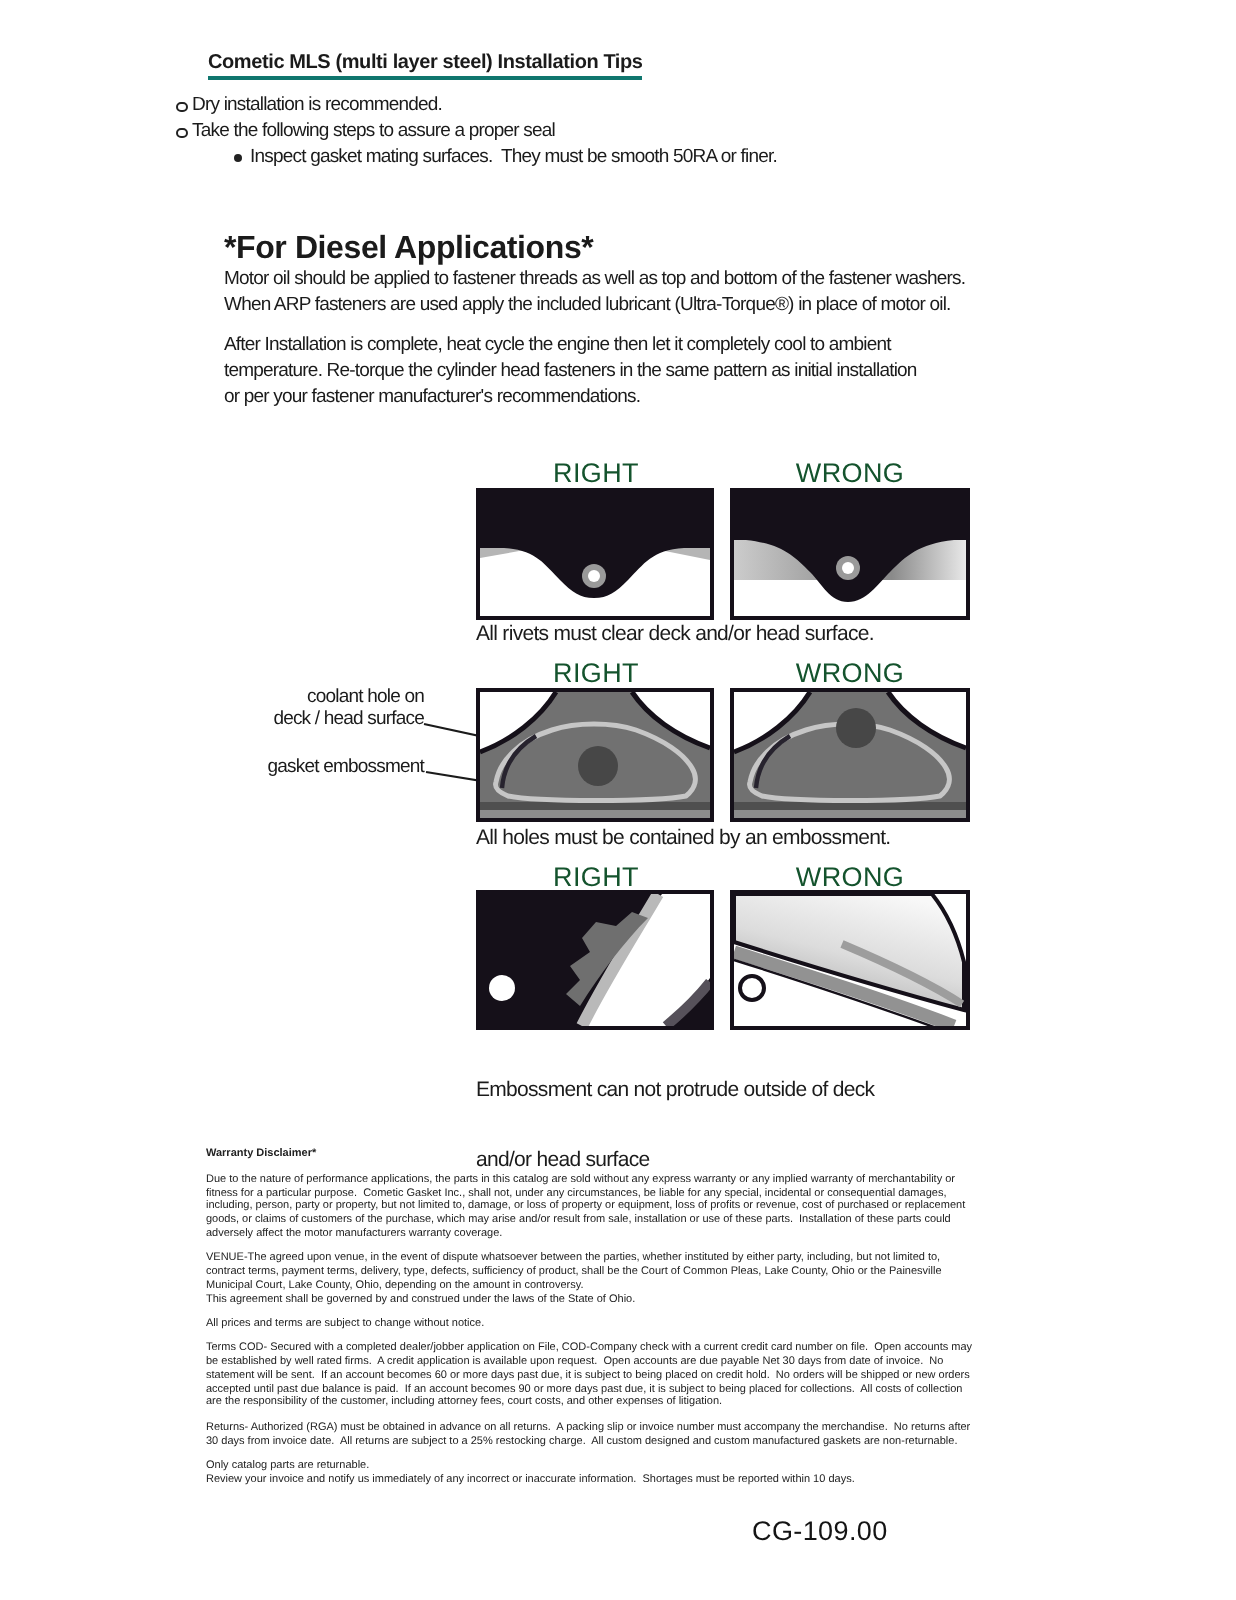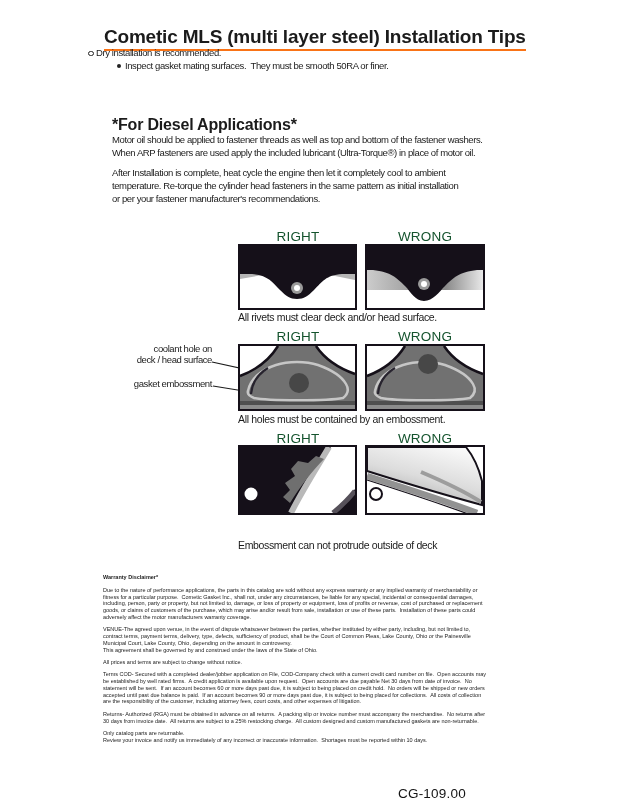--- a/index.html
+++ b/index.html
@@ -5,22 +5,22 @@
   html,body { margin:0; padding:0; background:#ffffff; }
   .page {
     position:relative; width:618px; height:800px; background:#ffffff;
     font-family:"Liberation Sans","DejaVu Sans",sans-serif; color:#1b1b1b;
     overflow:hidden;
   }
   .abs { position:absolute; }
   .line { white-space:pre; }
 
   .doc-title {
-    left:104px; top:26px; font-size:19px; font-weight:bold; letter-spacing:-0.2px;
-    border-bottom:2px solid #f97316; padding-bottom:1px; display:inline-block;
+    left:104px; top:26px; font-size:10px; font-weight:bold; letter-spacing:-0.2px;
+    border-bottom:2px solid #0f766e; padding-bottom:1px; display:inline-block;
   }
 
   .tips { left:88px; top:46px; font-size:9.5px; letter-spacing:-0.4px; line-height:13px; }
   .b1 { position:relative; padding-left:8px; white-space:pre; }
   .b1::before { content:""; position:absolute; left:0; top:4.5px; width:3.5px; height:3.5px;
     border:1px solid #222; border-radius:50%; }
   .b2 { position:relative; margin-left:29px; padding-left:8px; white-space:pre; }
   .b2::before { content:""; position:absolute; left:0; top:5px; width:4px; height:4px;
     background:#222; border-radius:50%; }
 
@@ -32,33 +32,34 @@
 
   .dg-label { width:120px; text-align:center; font-size:13.5px; letter-spacing:0.2px; color:#14532d; }
   .cap { font-size:10.5px; letter-spacing:-0.35px; line-height:11.5px; white-space:pre; }
 
   .side-label { width:100px; text-align:right; font-size:9.5px; letter-spacing:-0.4px; line-height:10.5px; }
 
   .fineprint { left:103px; top:574px; width:430px; font-size:5.5px; line-height:6.8px; letter-spacing:0; color:#222; }
   .fp-heading { font-weight:bold; margin-bottom:6px; }
   .fp-para { white-space:pre; margin-bottom:5.5px; }
 
-  .doc-code { left:398px; top:758px; font-size:13.5px; letter-spacing:0.2px; color:#141414;margin-top:28px; }
+  .doc-code { left:376px; top:758px; font-size:13.5px; letter-spacing:0.2px; color:#141414; }
 
   svg { display:block; }
 </style>
 </head>
 <body>
 
 <div class="page">
 
   <div class="abs doc-title">Cometic MLS (multi layer steel) Installation Tips</div>
 
   <div class="abs tips">
     <div class="b1">Dry installation is recommended.</div>
+    <div class="b1">Take the following steps to assure a proper seal</div>
     <div class="b2">Inspect gasket mating surfaces.  They must be smooth 50RA or finer.</div>
   </div>
 
   <div class="abs diesel-heading">*For Diesel Applications*</div>
   <div class="abs para para-1">
     <div class="line">Motor oil should be applied to fastener threads as well as top and bottom of the fastener washers.</div>
     <div class="line">When ARP fasteners are used apply the included lubricant (Ultra-Torque®) in place of motor oil.</div>
   </div>
   <div class="abs para para-2">
     <div class="line">After Installation is complete, heat cycle the engine then let it completely cool to ambient</div>
@@ -169,20 +170,21 @@
     <path d="M2,2 L101,2 C109,12 114,24 117,36 L117,60 C80,50 40,38 2,26 Z" fill="url(#g3w)" stroke="#151019" stroke-width="2"></path>
     <path d="M56,27 C82,38 102,48 116,57" fill="none" stroke="#9d9d9d" stroke-width="4"></path>
     <path d="M2,31 C40,43 78,55 112,68" fill="none" stroke="#929292" stroke-width="6.5"></path>
     <path d="M2,35 C40,47 76,59 106,70" fill="none" stroke="#151019" stroke-width="1.2"></path>
     <circle cx="11" cy="49" r="6" fill="#ffffff" stroke="#151019" stroke-width="2"></circle>
     <rect x="1" y="1" width="118" height="68" fill="none" stroke="#151019" stroke-width="2"></rect>
   </svg>
 
   <div class="abs cap" style="left:238px; top:517px;">
     <div class="line">Embossment can not protrude outside of deck</div>
+    <div class="line">and/or head surface</div>
   </div>
 
   <div class="abs fineprint">
     <div class="fp-heading">Warranty Disclaimer*</div>
     <div>
         <div class="fp-para">Due to the nature of performance applications, the parts in this catalog are sold without any express warranty or any implied warranty of merchantability or
 fitness for a particular purpose.  Cometic Gasket Inc., shall not, under any circumstances, be liable for any special, incidental or consequential damages,
 including, person, party or property, but not limited to, damage, or loss of property or equipment, loss of profits or revenue, cost of purchased or replacement
 goods, or claims of customers of the purchase, which may arise and/or result from sale, installation or use of these parts.  Installation of these parts could
 adversely affect the motor manufacturers warranty coverage.</div>

